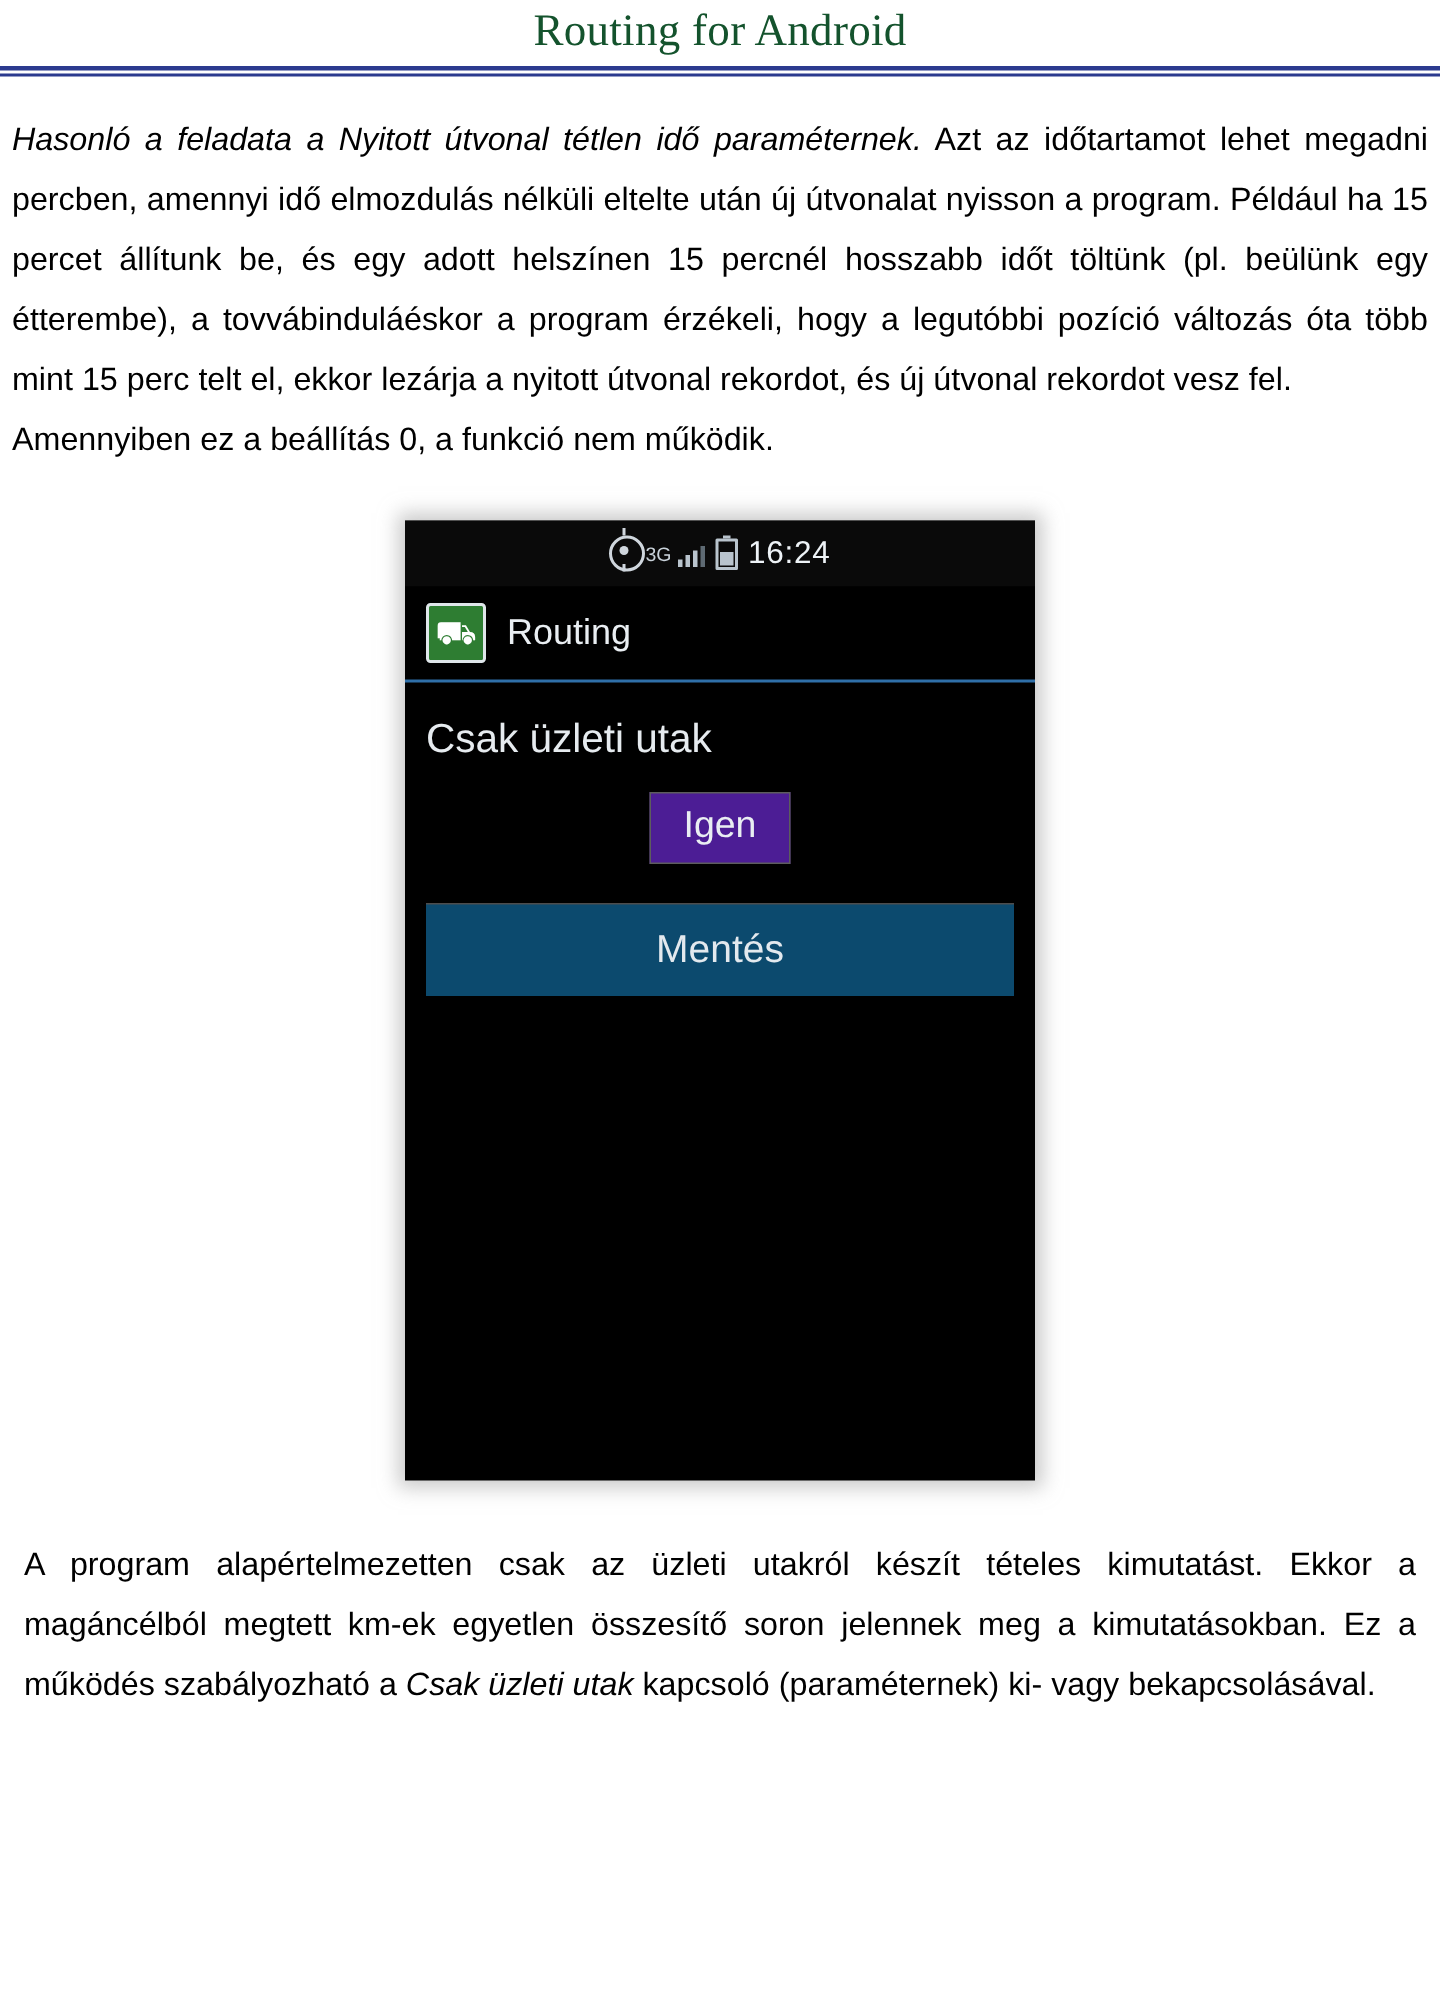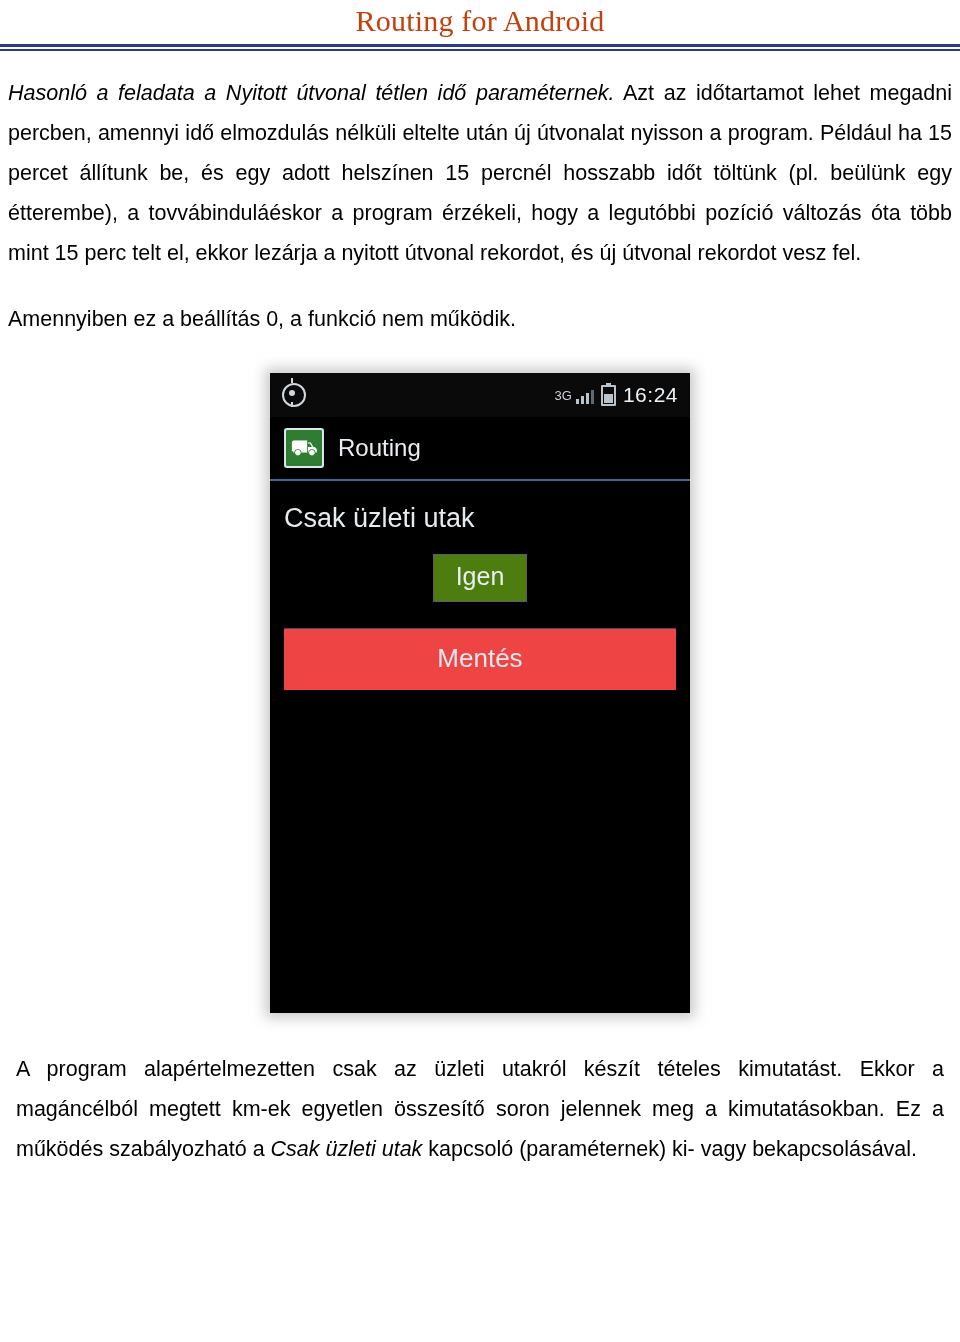--- a/index.html
+++ b/index.html
@@ -23,21 +23,21 @@
   }
   
   .doc-header {
     text-align: center;
     padding-top: 4px;
   }
   .doc-header .title {
     font-family: "Liberation Serif", serif;
     font-size: 30px;
     line-height: 34px;
-    color: #c2410c;
+    color: #14532d;
     letter-spacing: 0.2px;
   }
   .header-rule {
     margin-top: 6px;
     border-top: 3px solid #2b3a8f;
     border-bottom: 2px solid #2b3a8f;
     height: 2px;
     width: 100%;
   }
   
@@ -48,21 +48,20 @@
     margin: 0;
     font-size: 21.5px;
     line-height: 40px;
     text-align: justify;
     text-justify: inter-word;
   }
   p.first {
     margin-top: 22px;
   }
   p.second {
-    margin-top: 26px;
   }
   .ital {
     font-style: italic;
   }
   
   .figure {
     margin: 34px 0 0 0;
     display: flex;
     justify-content: center;
   }
@@ -72,21 +71,21 @@
     background: #000000;
     box-shadow: 0 0 12px 5px rgba(160,160,160,0.55);
     position: relative;
     overflow: hidden;
   }
   .status-bar {
     height: 44px;
     background: #0a0a0a;
     display: flex;
     align-items: center;
-    justify-content: space-between;
+    justify-content: center;
     padding: 16px 12px;
     box-sizing: border-box;
   }
   .status-left {
     display: flex;
     align-items: center;
   }
   .gps-icon {
     width: 20px;
     height: 20px;
@@ -205,29 +204,29 @@
     color: #e6ebef;
     font-size: 27px;
     padding: 22px 0 0 14px;
   }
   .toggle-row {
     display: flex;
     justify-content: center;
     margin-top: 20px;
   }
   .toggle-btn {
-    background: #4d7c0f;
+    background: #4c1d95;
     color: #e9eef2;
     font-size: 25px;
     padding: 7px 22px 10px 22px;
     border: 1px solid #5d5d5d;
   }
   .save-btn {
     margin: 26px 14px 0 14px;
-    background: #ef4444;
+    background: #0c4a6e;
     border-top: 1px solid #4d4d4d;
     color: #e3e9ee;
     font-size: 26px;
     text-align: center;
     padding: 14px 0 16px 0;
   }
   
   .footer-para {
     margin: 36px 0 0 0;
     padding: 0 8px;

